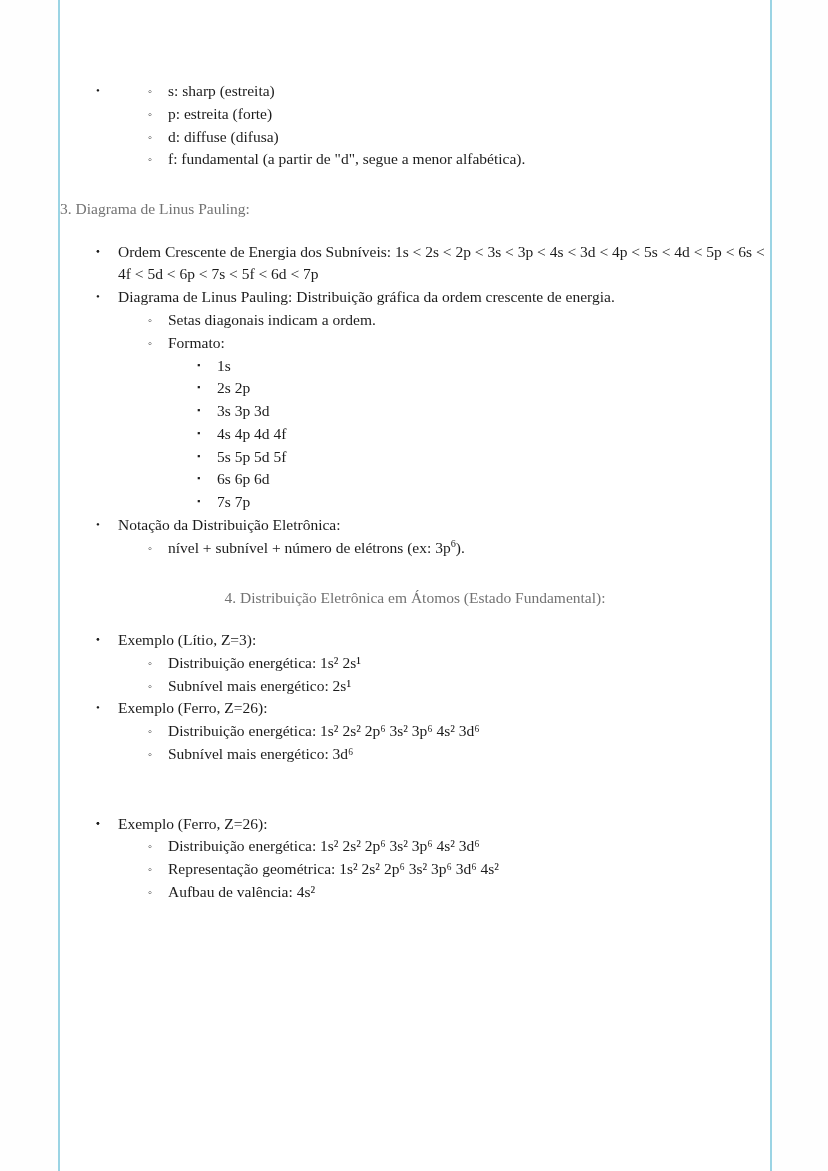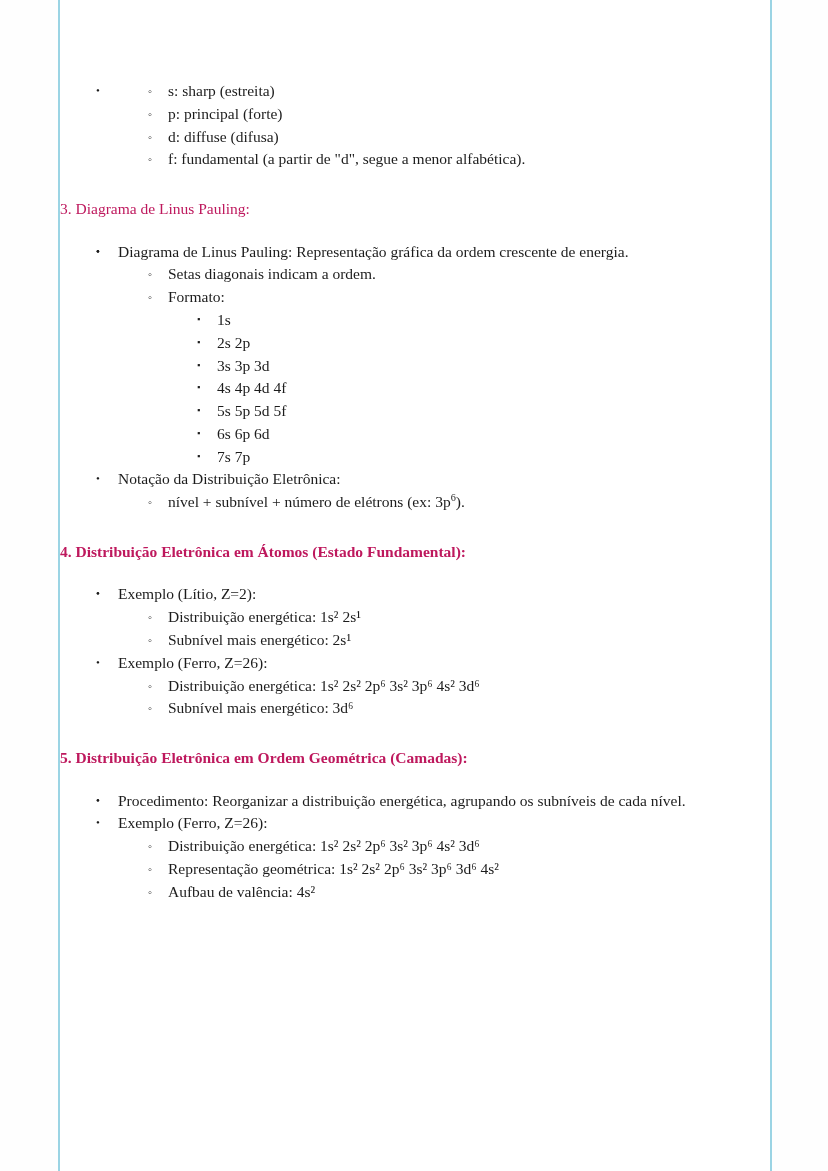--- a/index.html
+++ b/index.html
@@ -47,23 +47,23 @@
     padding: 0;
     box-sizing: border-box;
   }
 
   
   .section-head {
     font-size: 15.5px;
     line-height: 1.45;
     margin: 0;
     padding: 0;
-    color: #be185d;
-  }
-  .section-head.bold { font-weight: bold; }
+    color: #737373;
+  }
+  .section-head.bold { font-weight: normal; text-align: center; }
 
   
   ul {
     margin: 0;
     padding: 0;
     list-style: none;
   }
   li {
     position: relative;
     font-size: 15.5px;
@@ -119,21 +119,21 @@
     <ul class="lvl1">
       <li>
         <span class="mk mk-disc">•</span>
         <ul class="lvl2">
           <li>
             <span class="mk mk-circle">◦</span>
             <span>s: sharp (estreita)</span>
           </li>
           <li>
             <span class="mk mk-circle">◦</span>
-            <span>p: principal (forte)</span>
+            <span>p: estreita (forte)</span>
           </li>
           <li>
             <span class="mk mk-circle">◦</span>
             <span>d: diffuse (difusa)</span>
           </li>
           <li>
             <span class="mk mk-circle">◦</span>
             <span>f: fundamental (a partir de "d", segue a menor alfabética).</span>
           </li>
         </ul>
@@ -145,24 +145,25 @@
     <p class="section-head">3. Diagrama de Linus Pauling:</p>
 
     <div class="gap-md"></div>
 
     <ul class="lvl1">
       <li>
         <span class="mk mk-disc">•</span>
       </li>
       <li>
         <span class="mk mk-disc">•</span>
-      </li>
-      <li>
-        <span class="mk mk-disc">•</span>
-        <span>Diagrama de Linus Pauling: Representação gráfica da ordem crescente de energia.</span>
+        <span>Ordem Crescente de Energia dos Subníveis: 1s &lt; 2s &lt; 2p &lt; 3s &lt; 3p &lt; 4s &lt; 3d &lt; 4p &lt; 5s &lt; 4d &lt; 5p &lt; 6s &lt; 4f &lt; 5d &lt; 6p &lt; 7s &lt; 5f &lt; 6d &lt; 7p</span>
+      </li>
+      <li>
+        <span class="mk mk-disc">•</span>
+        <span>Diagrama de Linus Pauling: Distribuição gráfica da ordem crescente de energia.</span>
         <ul class="lvl2">
           <li>
             <span class="mk mk-circle">◦</span>
             <span>Setas diagonais indicam a ordem.</span>
           </li>
           <li>
             <span class="mk mk-circle">◦</span>
             <span>Formato:</span>
             <ul class="lvl3">
               <li>
@@ -214,21 +215,21 @@
     <p class="section-head bold">4. Distribuição Eletrônica em Átomos (Estado Fundamental):</p>
 
     <div class="gap-md"></div>
 
     <ul class="lvl1">
       <li>
         <span class="mk mk-disc">•</span>
       </li>
       <li>
         <span class="mk mk-disc">•</span>
-        <span>Exemplo (Lítio, Z=2):</span>
+        <span>Exemplo (Lítio, Z=3):</span>
         <ul class="lvl2">
           <li>
             <span class="mk mk-circle">◦</span>
             <span>Distribuição energética: </span><span>1s² 2s¹</span>
           </li>
           <li>
             <span class="mk mk-circle">◦</span>
             <span>Subnível mais energético: </span><span>2s¹</span>
           </li>
         </ul>
@@ -244,31 +245,29 @@
           <li>
             <span class="mk mk-circle">◦</span>
             <span>Subnível mais energético: </span><span>3d⁶</span>
           </li>
         </ul>
       </li>
     </ul>
 
     <div class="gap-lg"></div>
 
-    <p class="section-head bold">5. Distribuição Eletrônica em Ordem Geométrica (Camadas):</p>
 
     <div class="gap-md"></div>
 
     <ul class="lvl1">
       <li>
         <span class="mk mk-disc">•</span>
       </li>
       <li>
         <span class="mk mk-disc">•</span>
-        <span>Procedimento: Reorganizar a distribuição energética, agrupando os subníveis de cada nível.</span>
       </li>
       <li>
         <span class="mk mk-disc">•</span>
         <span>Exemplo (Ferro, Z=26):</span>
         <ul class="lvl2">
           <li>
             <span class="mk mk-circle">◦</span>
             <span>Distribuição energética: </span><span>1s² 2s² 2p⁶ 3s² 3p⁶ 4s² 3d⁶</span>
           </li>
           <li>

